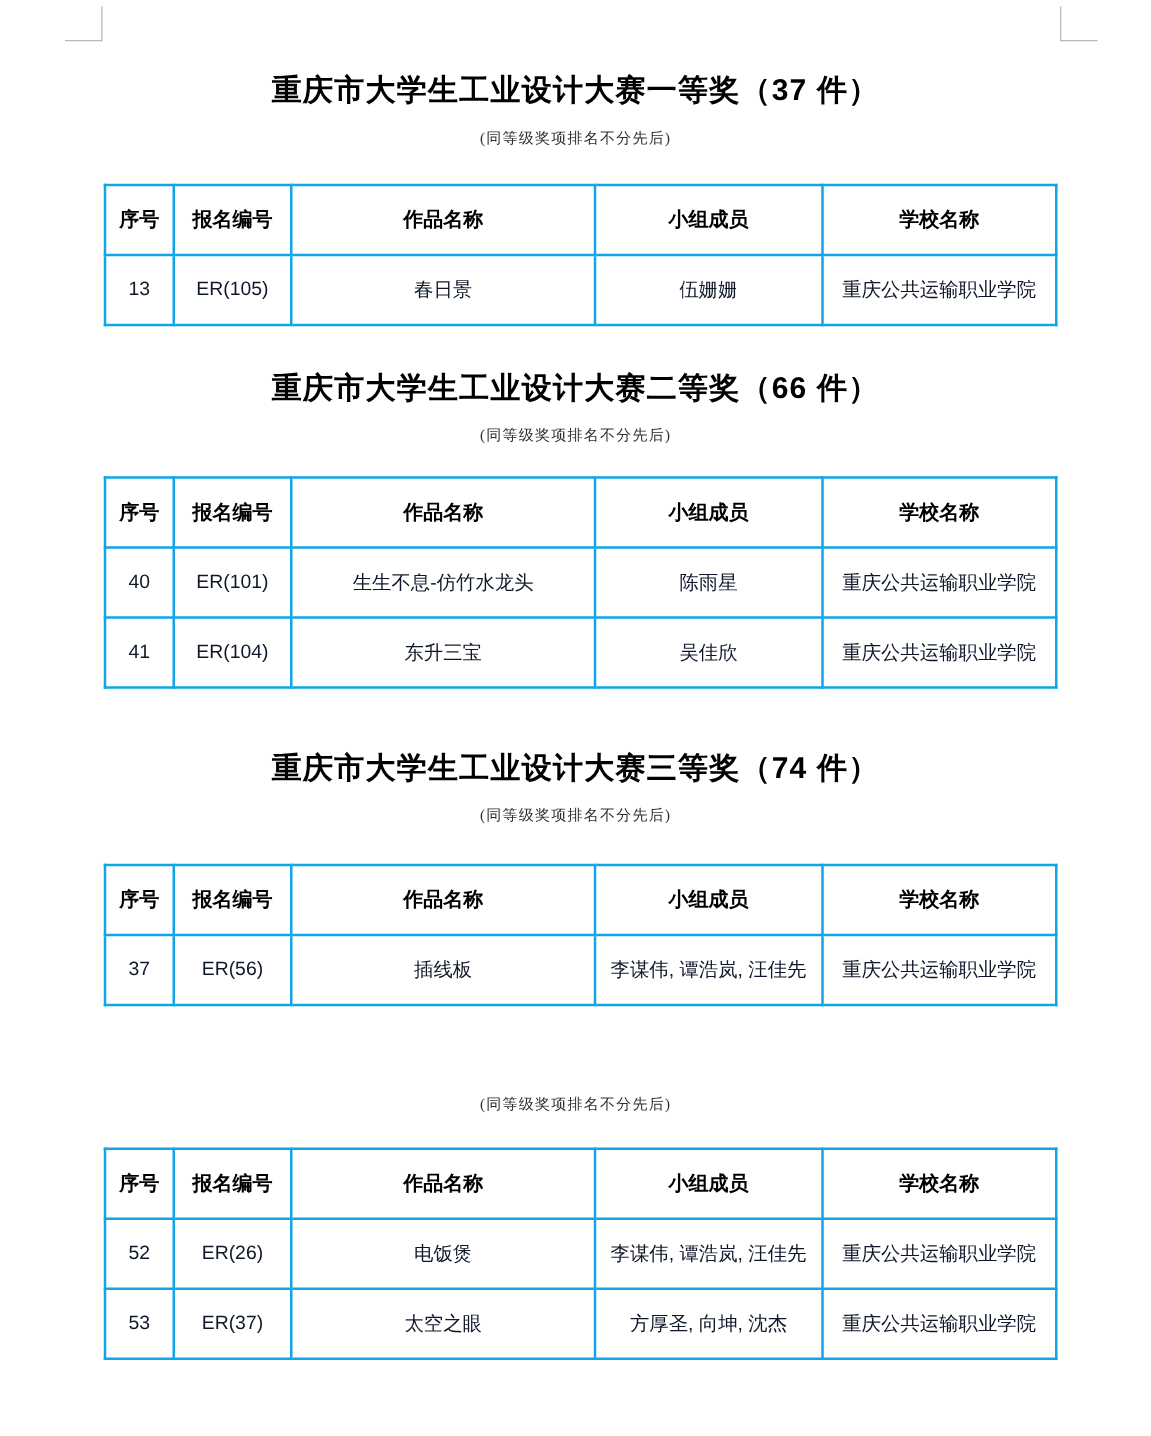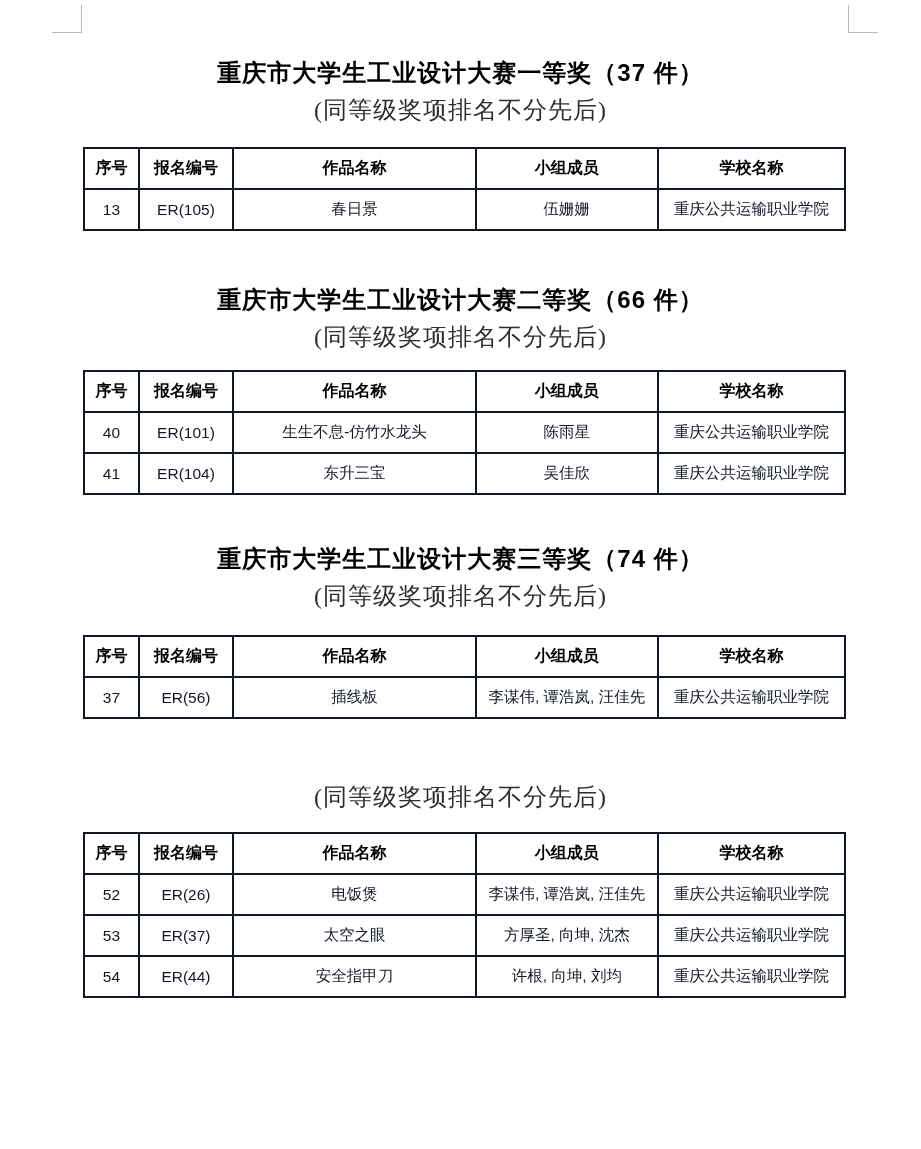--- a/index.html
+++ b/index.html
@@ -23,48 +23,48 @@
   .section .title {
     font-size: 24px;
     line-height: 36px;
     font-weight: bold;
     letter-spacing: 1px;
     color: #000;
     font-family: "Liberation Sans", sans-serif;
   }
   .section .subtitle {
     margin-top: 7px;
-    font-size: 24px;
+    font-size: 12px;
     line-height: 24px;
     font-weight: normal;
     color: #2e2e2e;
     font-family: "Liberation Serif", serif;
     letter-spacing: 1px;
   }
 
   .sec-1 { margin-top: 0; }
-  .sec-2 { margin-top: 51px; }
+  .sec-2 { margin-top: 32px; }
   .sec-3 { margin-top: 46px; }
   .sec-4 { margin-top: 66px; }
 
   table.awards {
     border-collapse: collapse;
     table-layout: fixed;
     width: 763px;
     margin-left: 83px;
     background: #fff;
   }
   .sec-1 table.awards { margin-top: 25px; }
   .sec-2 table.awards { margin-top: 21px; }
   .sec-3 table.awards { margin-top: 27px; }
   .sec-4 table.awards { margin-top: 23px; }
 
   table.awards th, table.awards td {
-    border: 2px solid #0f172a;
-    height: 41px;
+    border: 2px solid #0ea5e9;
+    height: 56px;
     text-align: center;
     vertical-align: middle;
     padding: 0 4px;
     overflow: hidden;
     white-space: nowrap;
   }
   table.awards th {
     font-family: "Liberation Sans", sans-serif;
     font-weight: bold;
     font-size: 16px;
@@ -221,24 +221,17 @@
             <td>李谋伟, 谭浩岚, 汪佳先</td>
             <td>重庆公共运输职业学院</td>
           </tr>
           <tr>
             <td>53</td>
             <td>ER(37)</td>
             <td>太空之眼</td>
             <td>方厚圣, 向坤, 沈杰</td>
             <td>重庆公共运输职业学院</td>
           </tr>
-          <tr>
-            <td>54</td>
-            <td>ER(44)</td>
-            <td>安全指甲刀</td>
-            <td>许根, 向坤, 刘均</td>
-            <td>重庆公共运输职业学院</td>
-          </tr>
         </tbody>
     </table>
   </div>
 
 </div>
 
 </body></html>

